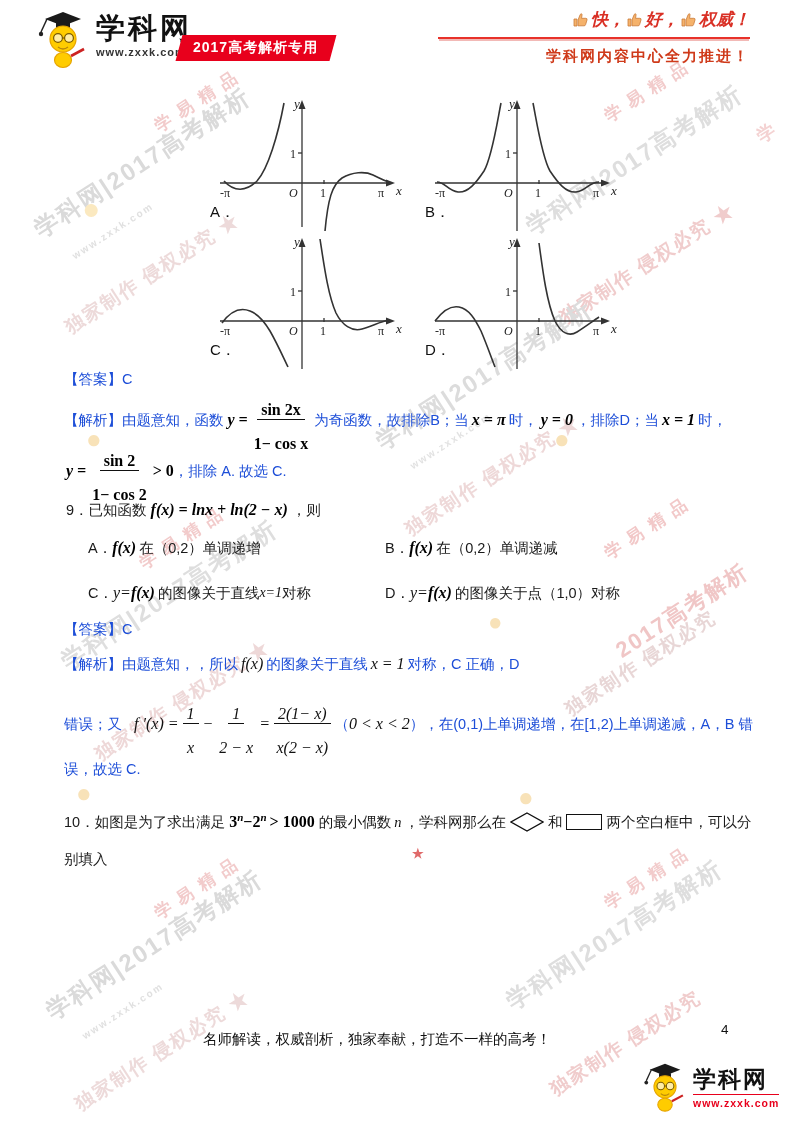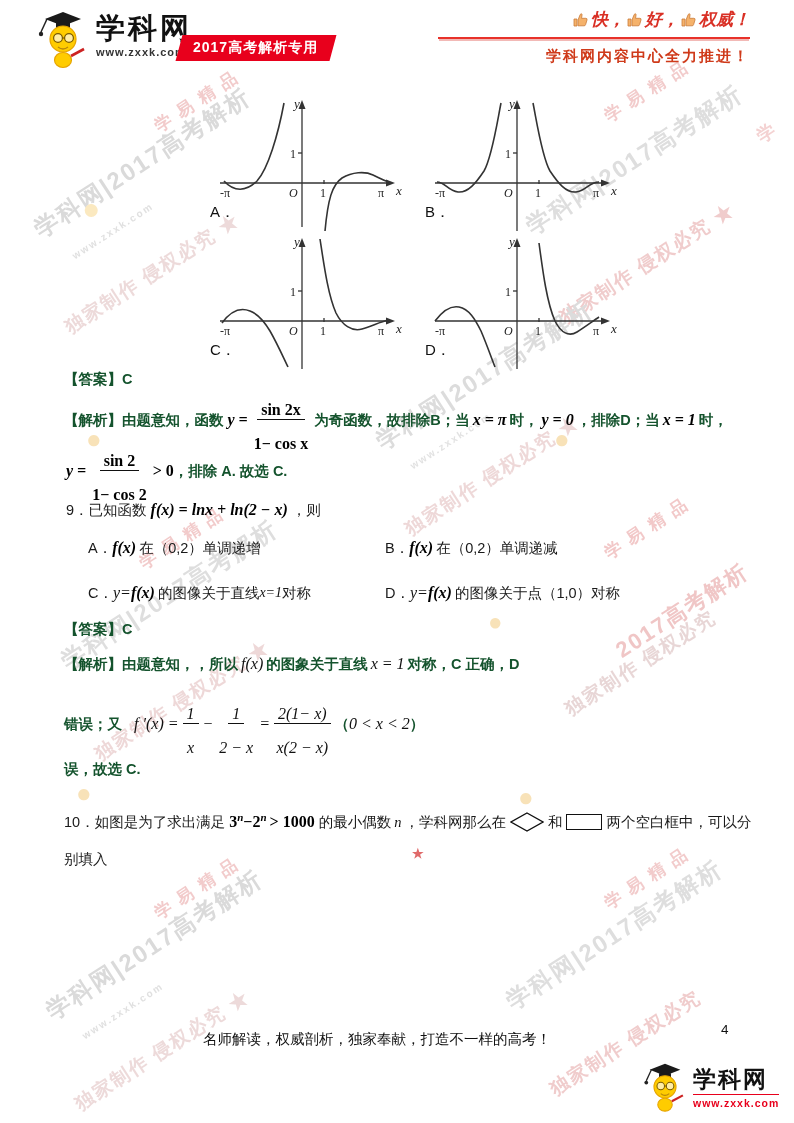--- a/index.html
+++ b/index.html
@@ -1,20 +1,20 @@
 <!DOCTYPE html>
 <html><head>
 <meta charset="utf-8">
 <style>
   html,body{margin:0;padding:0;background:#888;}
   .page{position:relative;width:794px;height:1123px;background:#ffffff;overflow:hidden;
         font-family:"Liberation Sans",sans-serif;color:#1a1a1a;}
   .abs{position:absolute;}
   .line{position:absolute;display:flex;align-items:center;white-space:nowrap;font-size:14.5px;line-height:1.3;}
-  .red{color:#14532d;font-weight:bold;}
+  .red{color:#1d4ed8;}
   .mi{font-family:"Liberation Serif",serif;font-style:italic;font-size:16px;color:#111;}
   .mb{font-family:"Liberation Serif",serif;font-weight:bold;font-size:16px;color:#000;}
   .mbi{font-family:"Liberation Serif",serif;font-weight:bold;font-style:italic;font-size:16px;color:#000;}
   .frac{display:inline-flex;flex-direction:column;align-items:center;margin:0 4px;line-height:1.12;}
   .frac .num{border-bottom:1.4px solid #111;padding:0 4px;margin-top:28px;}
   .frac .den{padding:15px 2px;}
   .wm{position:absolute;transform:rotate(-33deg);transform-origin:0 0;font-weight:bold;
       white-space:nowrap;pointer-events:none;z-index:0;letter-spacing:2px;}
   .content{position:relative;z-index:2;}
   
@@ -304,20 +304,21 @@
         <span class="den">2 − x</span>
       </span>
       <span class="mi">=</span>
       <span class="frac mi">
         <span class="num">2(1− x)</span>
         <span class="den">x(2 − x)</span>
       </span>
       <span class="red">（</span>
       <span class="mi">0 &lt; x &lt; 2</span>
       <span class="red">）</span>
+      <span class="red">，在(0,1)上单调递增，在[1,2)上单调递减，A，B 错</span>
     </div>
 
     <div class="line" style="left:64px;top:760px;">
       <span class="red">误，故选 C.</span>
     </div>
 
     <div class="line" style="left:64px;top:802px;height:40px;">
       <span>10．如图是为了求出满足</span>
       <span class="mb" style="margin-left:4px;"><span>3</span><sup class="n mbi">n</sup><span>−</span><span>2</span><sup class="n mbi">n</sup><span style="margin-left:3px;">&gt; 1000</span></span>
       <span style="margin-left:4px;">的最小偶数</span>

